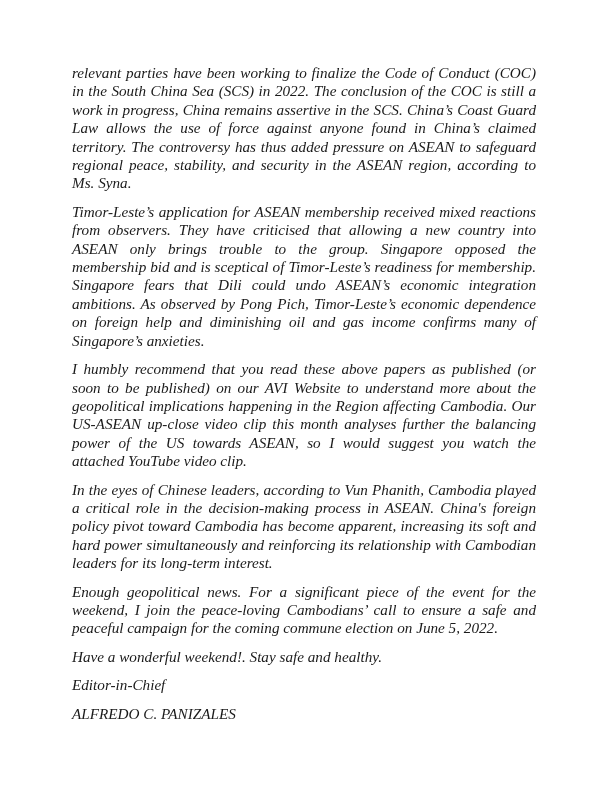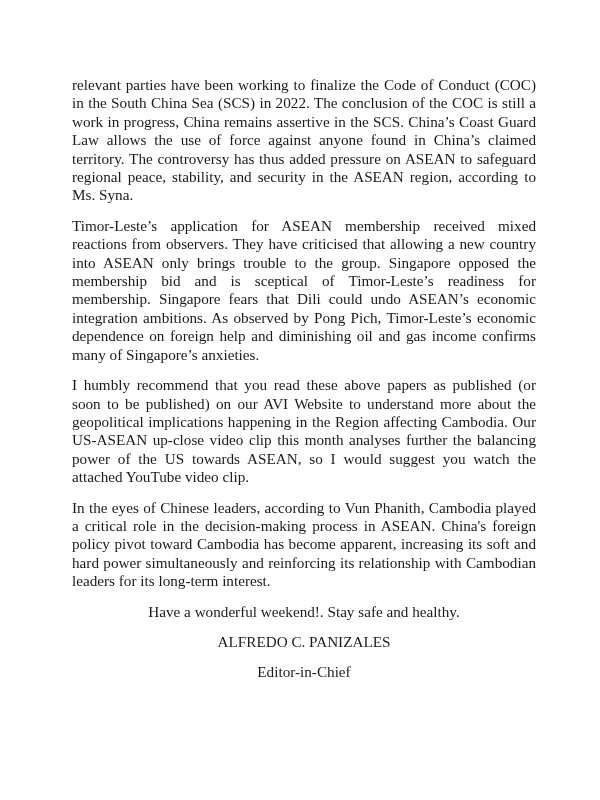--- a/index.html
+++ b/index.html
@@ -17,31 +17,33 @@
       position: absolute;
       left: 72px;
       top: 64px;
       width: 464px;
       font-family: "Liberation Serif", serif;
       font-size: 15.2px;
       line-height: 18.4px;
       color: #1a1a1a;
     }
     .para {
-      margin: 12px 0 10px 0;
+      margin: 0 0 10px 0;
       text-align: justify;
+      font-style: italic;
     }
     .para.left {
-      text-align: center;
+      text-align: left;
     }
   </style>
 </head>
 <body>
 
 <div class="page">
   <p class="para">relevant parties have been working to finalize the Code of Conduct (COC) in the South China Sea (SCS) in 2022. The conclusion of the COC is still a work in progress, China remains assertive in the SCS. China’s Coast Guard Law allows the use of force against anyone found in China’s claimed territory. The controversy has thus added pressure on ASEAN to safeguard regional peace, stability, and security in the ASEAN region, according to Ms. Syna.</p>
   <p class="para">Timor-Leste’s application for ASEAN membership received mixed reactions from observers. They have criticised that allowing a new country into ASEAN only brings trouble to the group. Singapore opposed the membership bid and is sceptical of Timor-Leste’s readiness for membership. Singapore fears that Dili could undo ASEAN’s economic integration ambitions.  As observed by Pong Pich, Timor-Leste’s economic dependence on foreign help and diminishing oil and gas income confirms many of Singapore’s anxieties.</p>
   <p class="para">I humbly recommend that you read these above papers as published (or soon to be published) on our AVI Website to understand more about the geopolitical implications happening in the Region affecting Cambodia. Our US-ASEAN up-close video clip this month analyses further the balancing power of the US towards ASEAN, so I would suggest you watch the attached YouTube video clip.</p>
   <p class="para">In the eyes of Chinese leaders, according to Vun Phanith, Cambodia played a critical role in the decision-making process in ASEAN. China's foreign policy pivot toward Cambodia has become apparent, increasing its soft and hard power simultaneously and reinforcing its relationship with Cambodian leaders for its long-term interest.</p>
+  <p class="para">Enough geopolitical news. For a significant piece of the event for the weekend, I join the peace-loving Cambodians’ call to ensure a safe and peaceful campaign for the coming commune election on June 5, 2022.</p>
   <p class="para left">Have a wonderful weekend!. Stay safe and healthy.</p>
+  <p class="para left">Editor-in-Chief</p>
   <p class="para left">ALFREDO C. PANIZALES</p>
-  <p class="para left">Editor-in-Chief</p>
 </div>
 
 </body></html>

